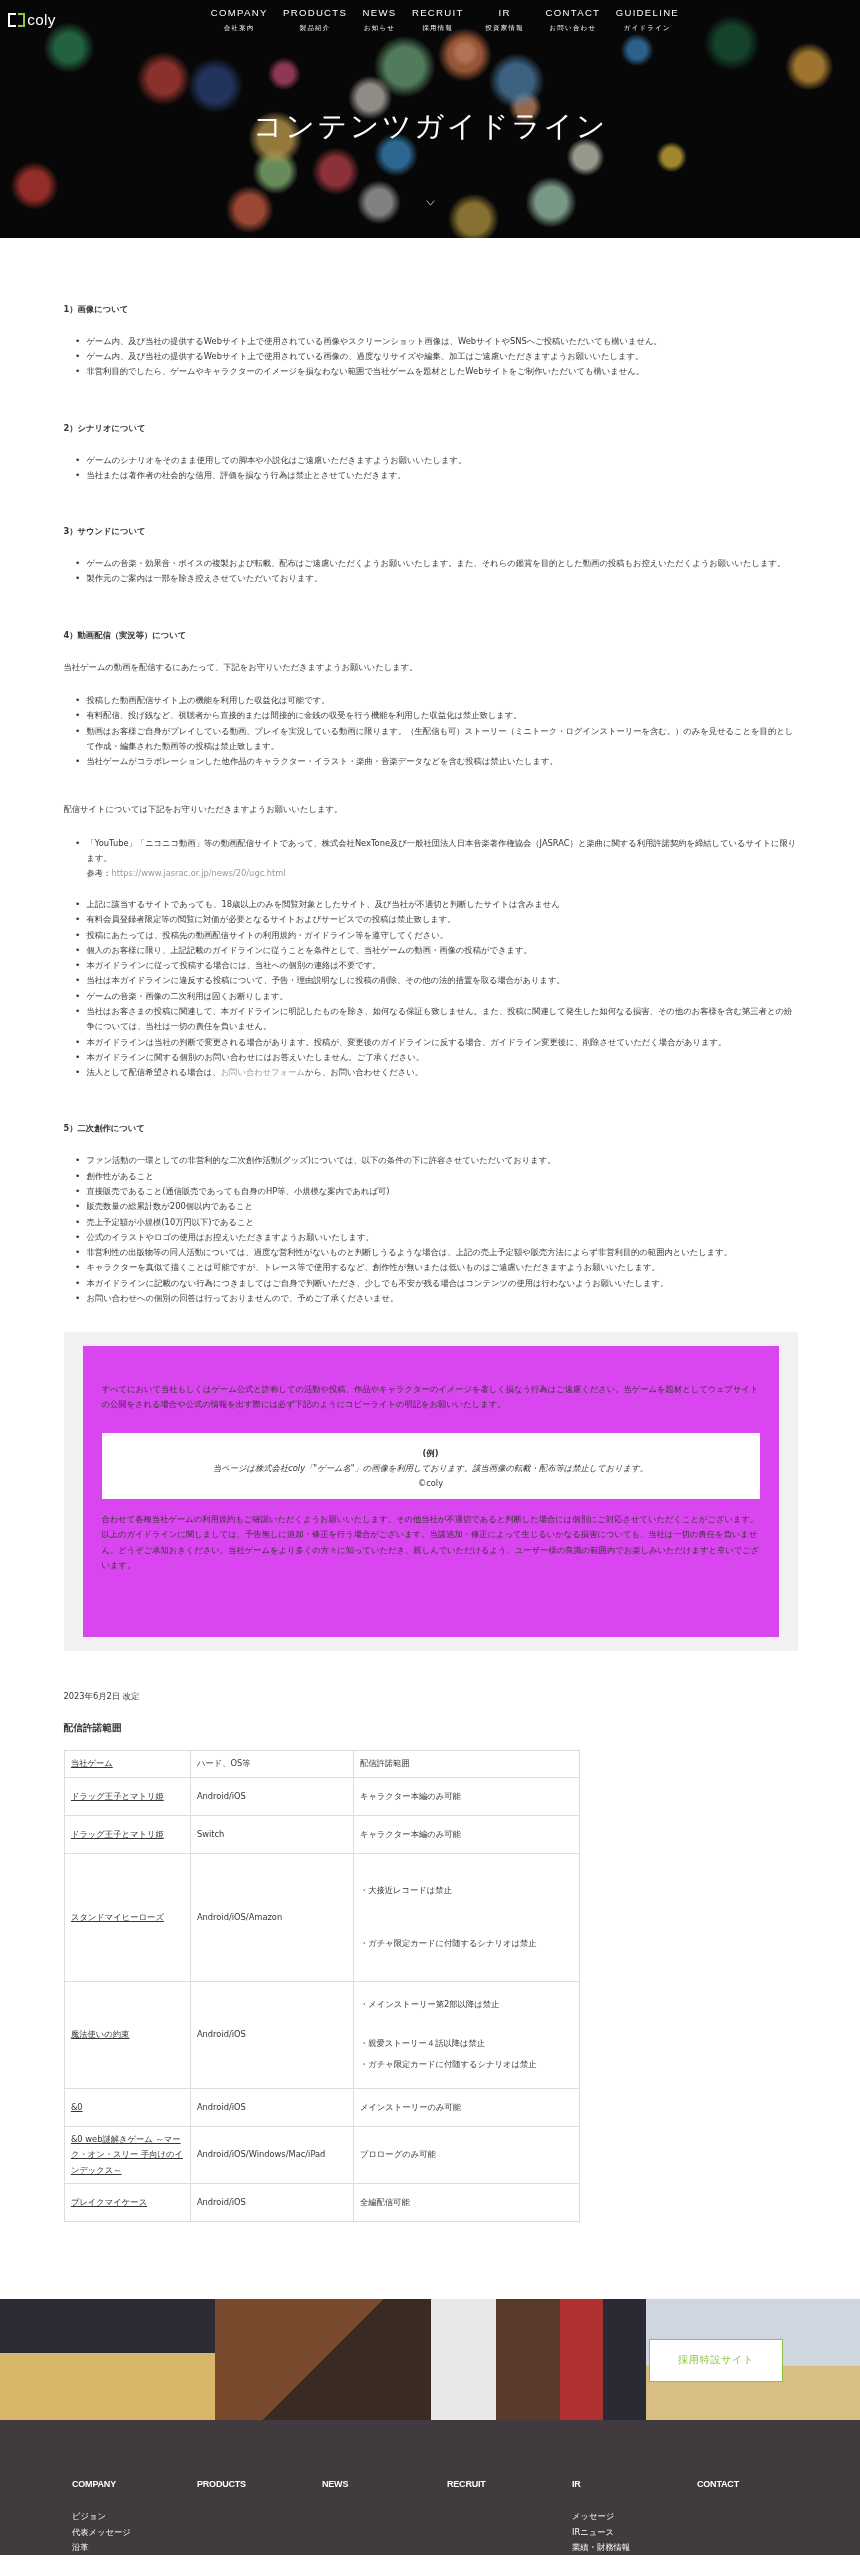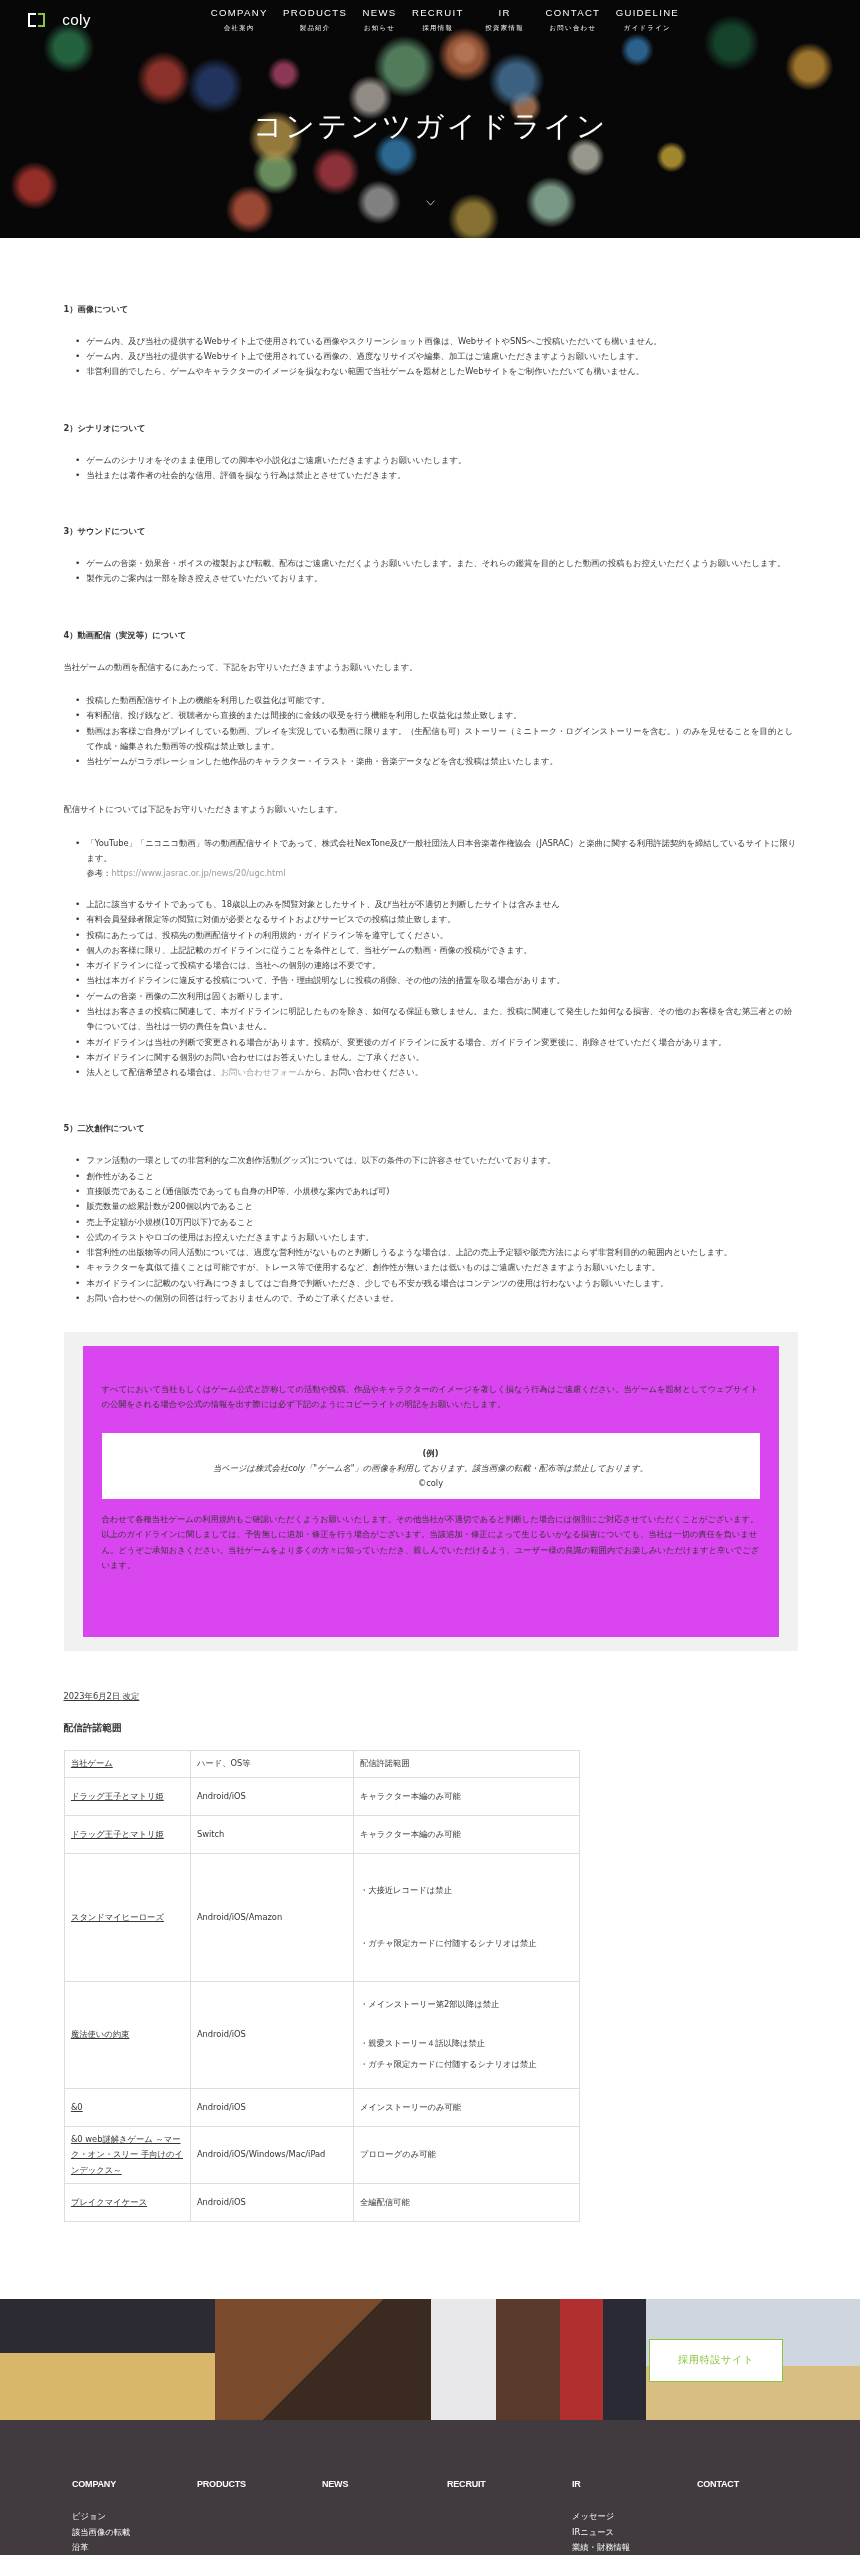--- a/index.html
+++ b/index.html
@@ -28,21 +28,21 @@
       radial-gradient(circle at 4% 78%, rgba(230,70,60,.85) 0 14px, transparent 24px),
       radial-gradient(circle at 29% 88%, rgba(240,110,80,.85) 0 14px, transparent 24px),
       radial-gradient(circle at 46% 65%, rgba(70,170,240,.8) 0 12.8px, transparent 22px),
       radial-gradient(circle at 68% 66%, rgba(250,250,230,.8) 0 11.5px, transparent 19px),
       radial-gradient(circle at 64% 85%, rgba(200,250,220,.8) 0 15.3px, transparent 25.5px),
       radial-gradient(circle at 78% 66%, rgba(250,210,70,.85) 0 9px, transparent 15.3px),
       radial-gradient(circle at 44% 85%, rgba(240,240,240,.7) 0 12.8px, transparent 22px),
       radial-gradient(circle at 55% 92%, rgba(250,210,90,.7) 0 15.3px, transparent 25.5px),
       #0a0a0a; }
   .hero::after { content:""; position:absolute; inset:0; background: rgba(0,0,0,.25); }
-  .logo { position:absolute; left:28px; top:11px; display:flex; align-items:center; gap:17px; z-index:2; }
+  .logo { position:absolute; left:8px; top:11px; display:flex; align-items:center; gap:2px; z-index:2; }
   .logo-mark { display:flex; gap:1.9px; }
   .logo-mark .br { width:7.7px; height:14px; border:2.6px solid #fff; }
   .logo-mark .br.l { border-right:none; }
   .logo-mark .br.r { border-left:none; border-color:#8cc63f; }
   .logo-text { color:#fff; font-size:15.3px; font-family:"Liberation Sans", sans-serif; letter-spacing:0.3px; }
   .gnav { position:absolute; top:6.4px; left:203px; display:flex; z-index:2; }
   .gnav-item { text-align:center; color:#fff; padding:0 7.7px; }
   .gnav-item .en { font-family:"Liberation Sans", sans-serif; font-size:9.6px; letter-spacing:1.3px; display:block; line-height:14px; }
   .gnav-item .ja { font-size:6.4px; letter-spacing:1.3px; display:block; margin-top:3.8px; }
   .hero-title { position:absolute; left:0; right:0; top:107px; text-align:center; color:#fff; font-size:29px; font-weight:300; letter-spacing:2.6px; z-index:2; }
@@ -57,21 +57,21 @@
   .bul li::before { content:"•"; position:absolute; left:-11.5px; top:0; font-size:9px; }
   .para { margin-bottom:18px; }
   .ref { color:#999; }
   .link-grey { color:#999; }
 
   .notice-outer { background:#f1f1f1; padding:14px 19px; margin-top: 25.5px; }
   .notice-inner { background:#d946ef; padding:36px 19px 64px; line-height:15.3px; }
   .example-box { background:#fff; text-align:center; margin:20.4px 0 12.8px; padding:12.8px 0 7.7px; font-style:italic; }
   .example-box .ex-head { font-weight:bold; font-style:normal; }
 
-  .revision { margin-top: 38px; text-decoration: underline; }
+  .revision { margin-top: 38px; }
   .perm-title { font-weight:bold; margin-top: 15.3px; margin-bottom:15.3px; }
   table.perm { border-collapse:collapse; width: 516px; font-size:8.3px; }
   table.perm td { border:0.6px solid #ddd; padding:5.1px 6.4px; vertical-align:middle; }
   table.perm td.c1 { width:126px;text-decoration:underline; }
   table.perm td.c2 { width:163px; }
   .cell-lines div { line-height:15.3px; }
 
   
   .recruit-banner { margin-top: 77px; height:121px; display:flex; position:relative; }
   .photo { flex:1; height:121px; }
@@ -288,21 +288,21 @@
   <div class="photo p3"></div>
   <div class="photo p4"></div>
   <a class="recruit-btn">採用特設サイト</a>
 </section>
 
 <footer>
   <div class="footer-cols">
     <div class="fcol">
       <a class="fhead">COMPANY</a>
       <a class="flink">ビジョン</a>
-      <a class="flink">該当画像の転載</a>
+      <a class="flink">代表メッセージ</a>
       <a class="flink">沿革</a>
 
     </div>
     <div class="fcol">
       <a class="fhead">PRODUCTS</a>
     </div>
     <div class="fcol">
       <a class="fhead">NEWS</a>
     </div>
     <div class="fcol">

